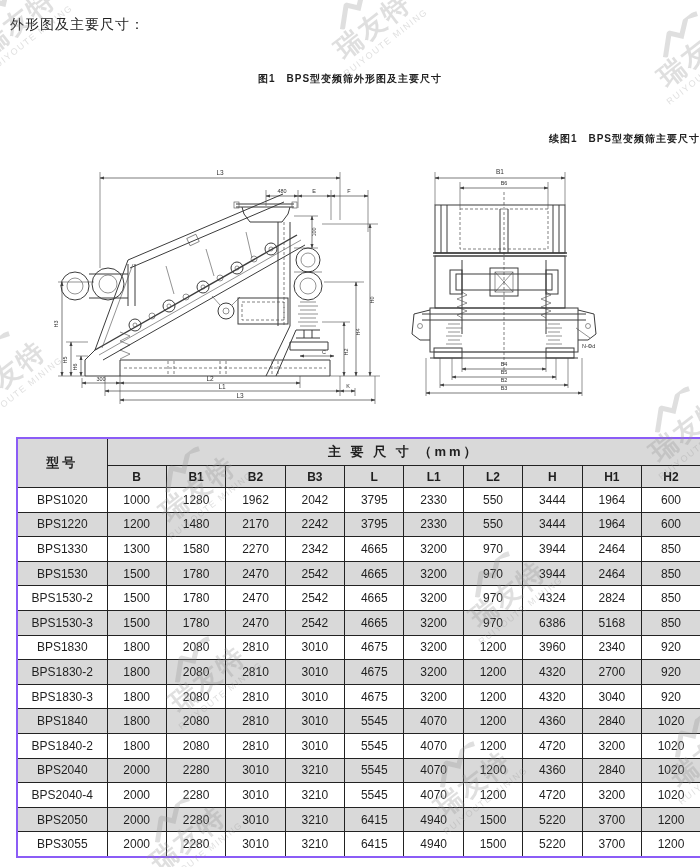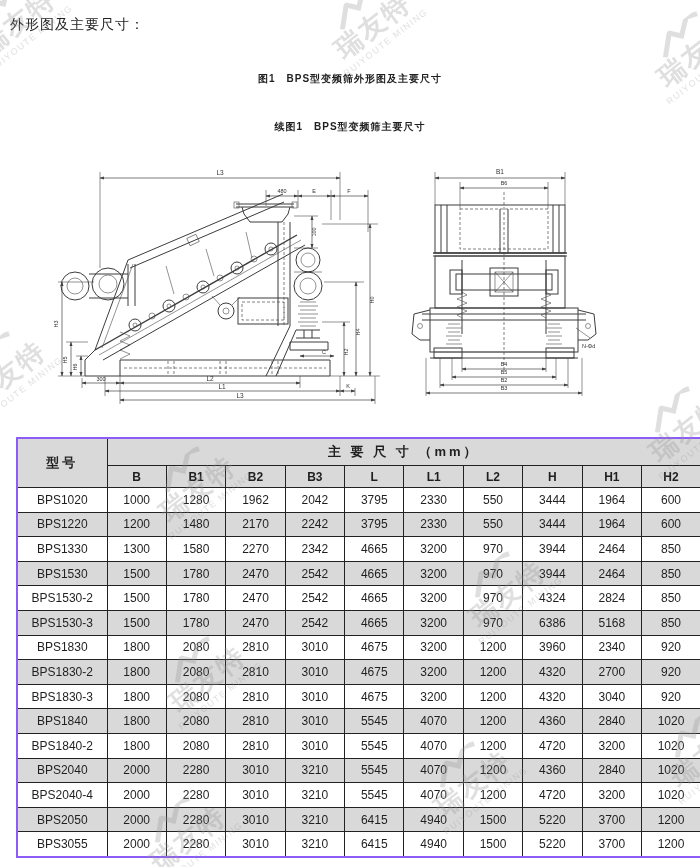--- a/index.html
+++ b/index.html
@@ -3,21 +3,21 @@
 <meta charset="utf-8">
 <style>
   html,body{margin:0;padding:0;}
   body{width:700px;height:867px;background:#ffffff;font-family:"Liberation Sans","DejaVu Sans",sans-serif;position:relative;overflow:hidden;color:#1f1f1f;}
   .page{position:absolute;inset:0;}
 
   
   .intro{position:absolute;left:10px;top:16px;font-size:14px;font-weight:normal;letter-spacing:1px;}
   .caption{position:absolute;left:0;width:700px;text-align:center;font-size:10px;font-weight:bold;letter-spacing:1px;}
   .cap1{top:72px;}
-  .cap2{top:120px;}
+  .cap2{top:132px;text-align:right;}
 
   
   .fig{position:absolute;}
   .fig-side{left:38px;top:164px;}
   .fig-end{left:404px;top:162px;}
   svg text{font-family:"Liberation Sans","DejaVu Sans",sans-serif;fill:#333;}
   .ln{stroke:#3c3c3c;stroke-width:1;fill:none;}
   .ln2{stroke:#3c3c3c;stroke-width:1.4;fill:none;}
   .thin{stroke:#4a4a4a;stroke-width:.6;fill:none;}
   .dsh{stroke:#4a4a4a;stroke-width:.7;fill:none;stroke-dasharray:3,2;}

